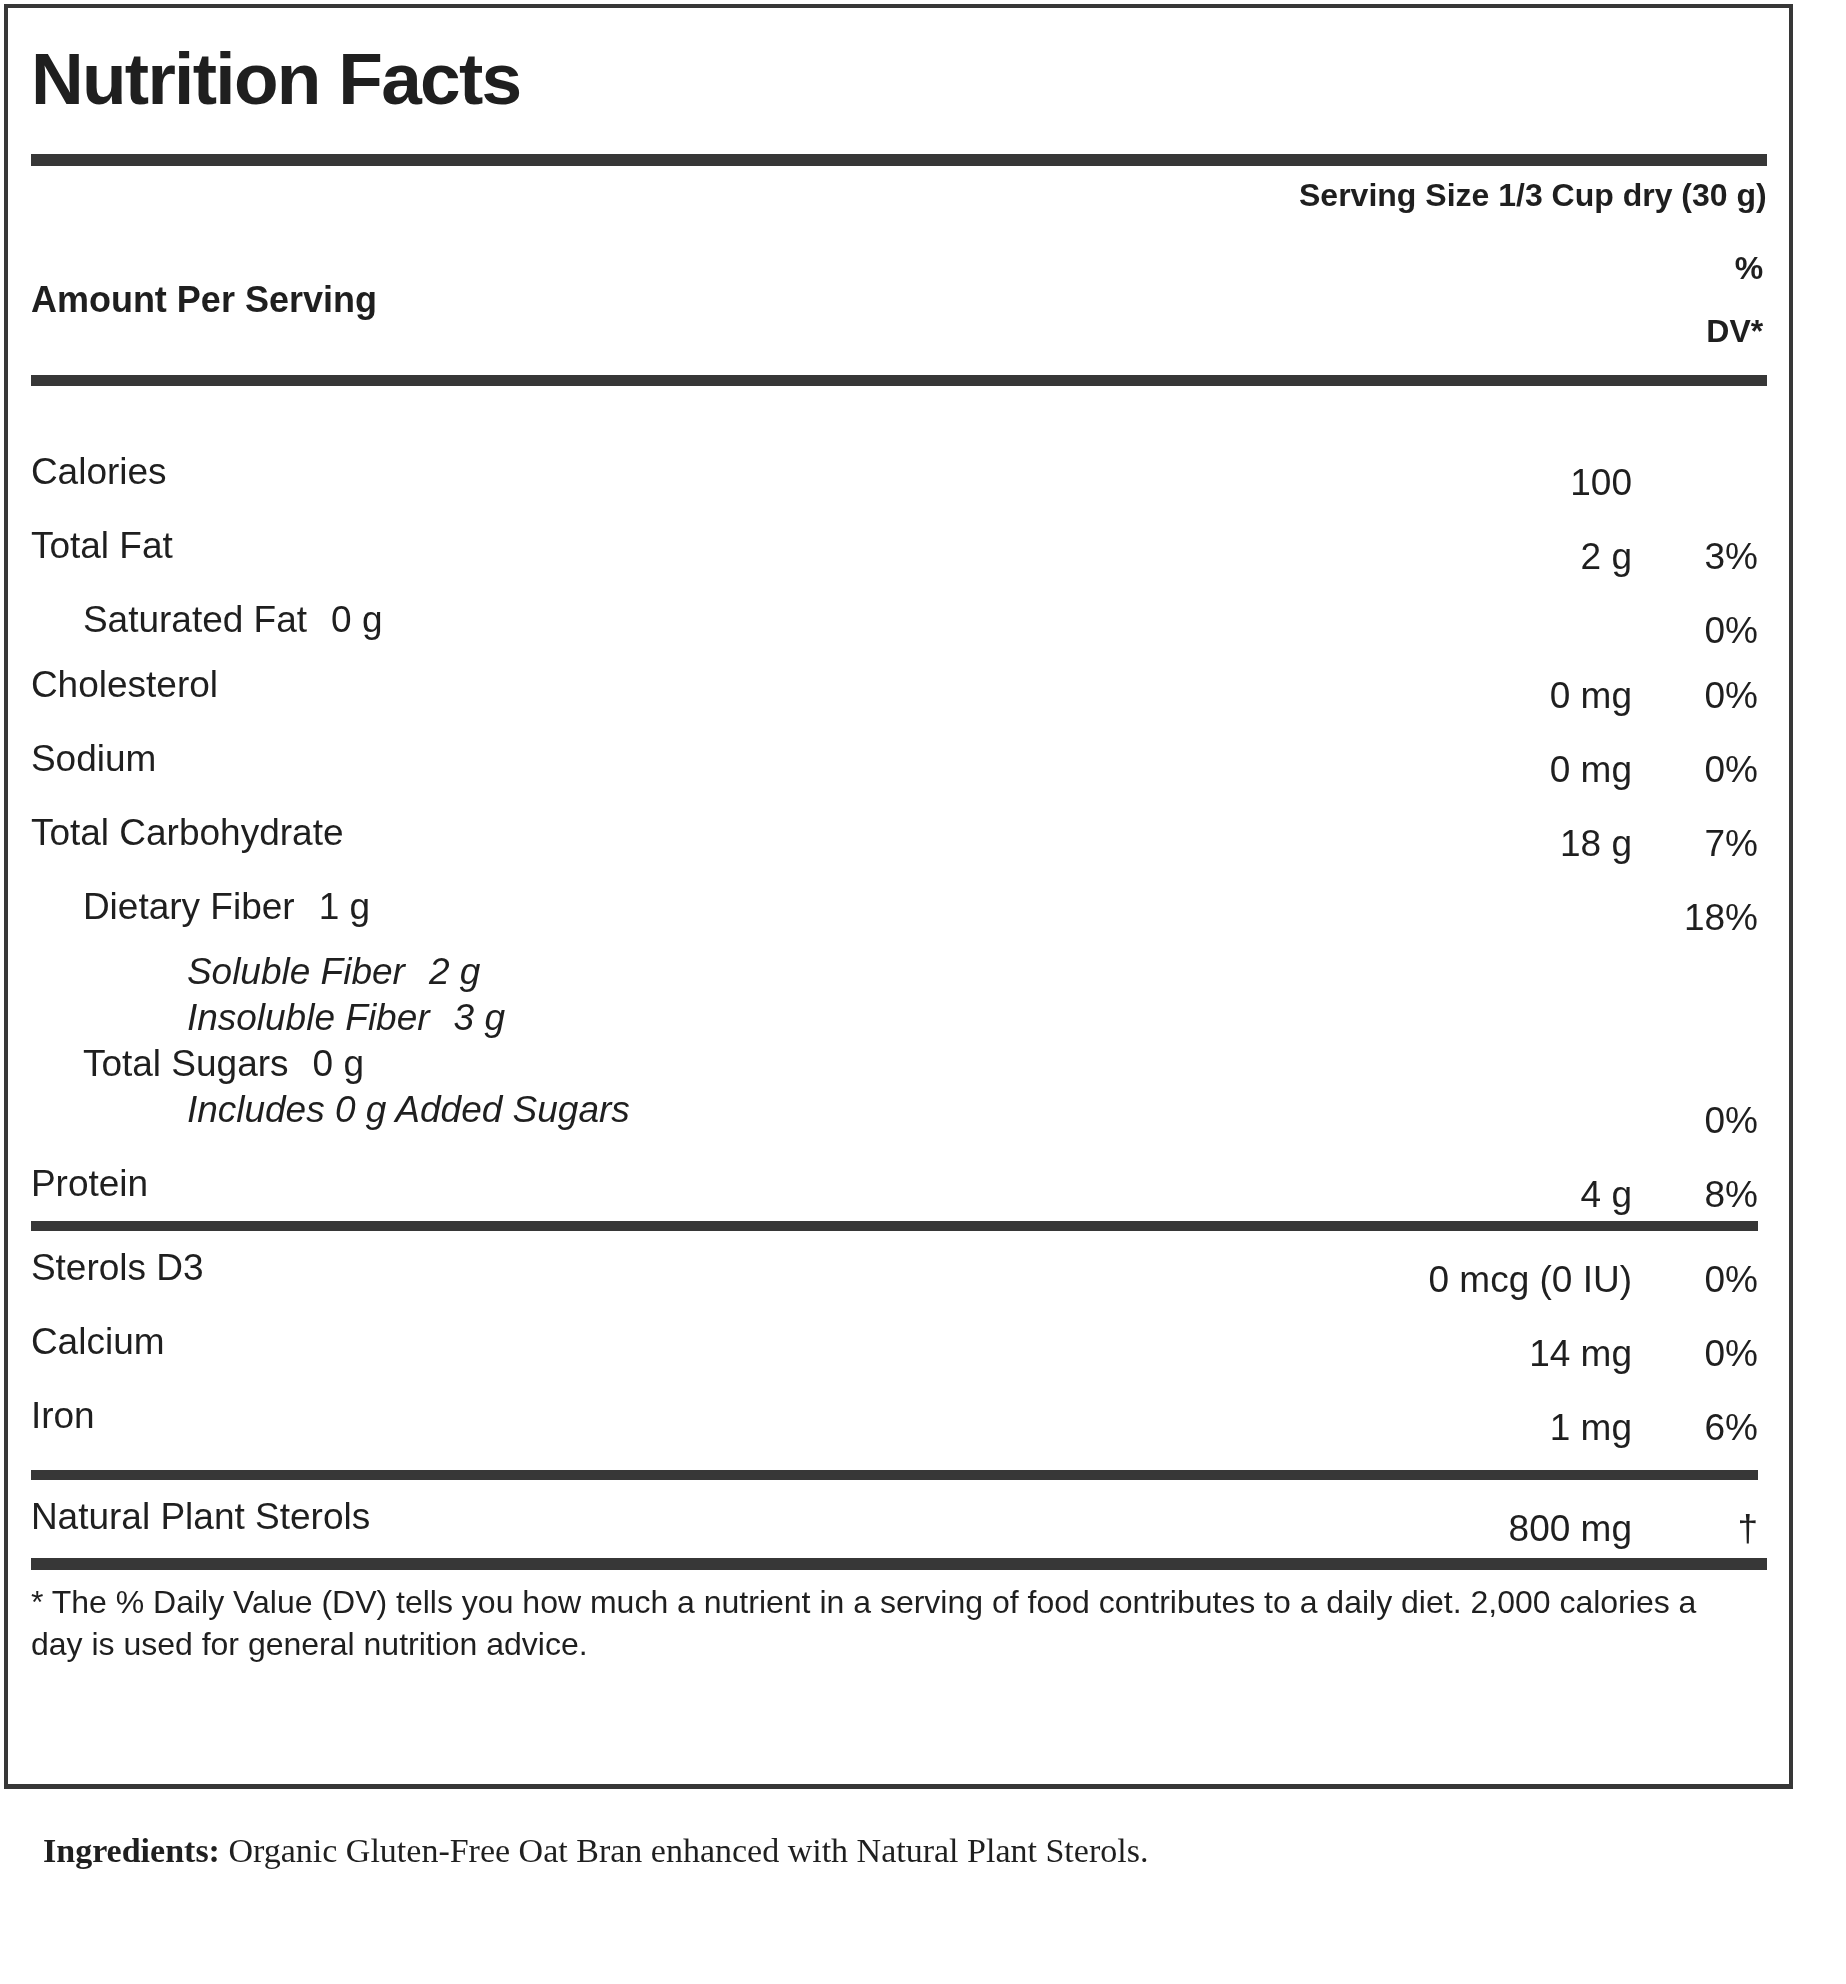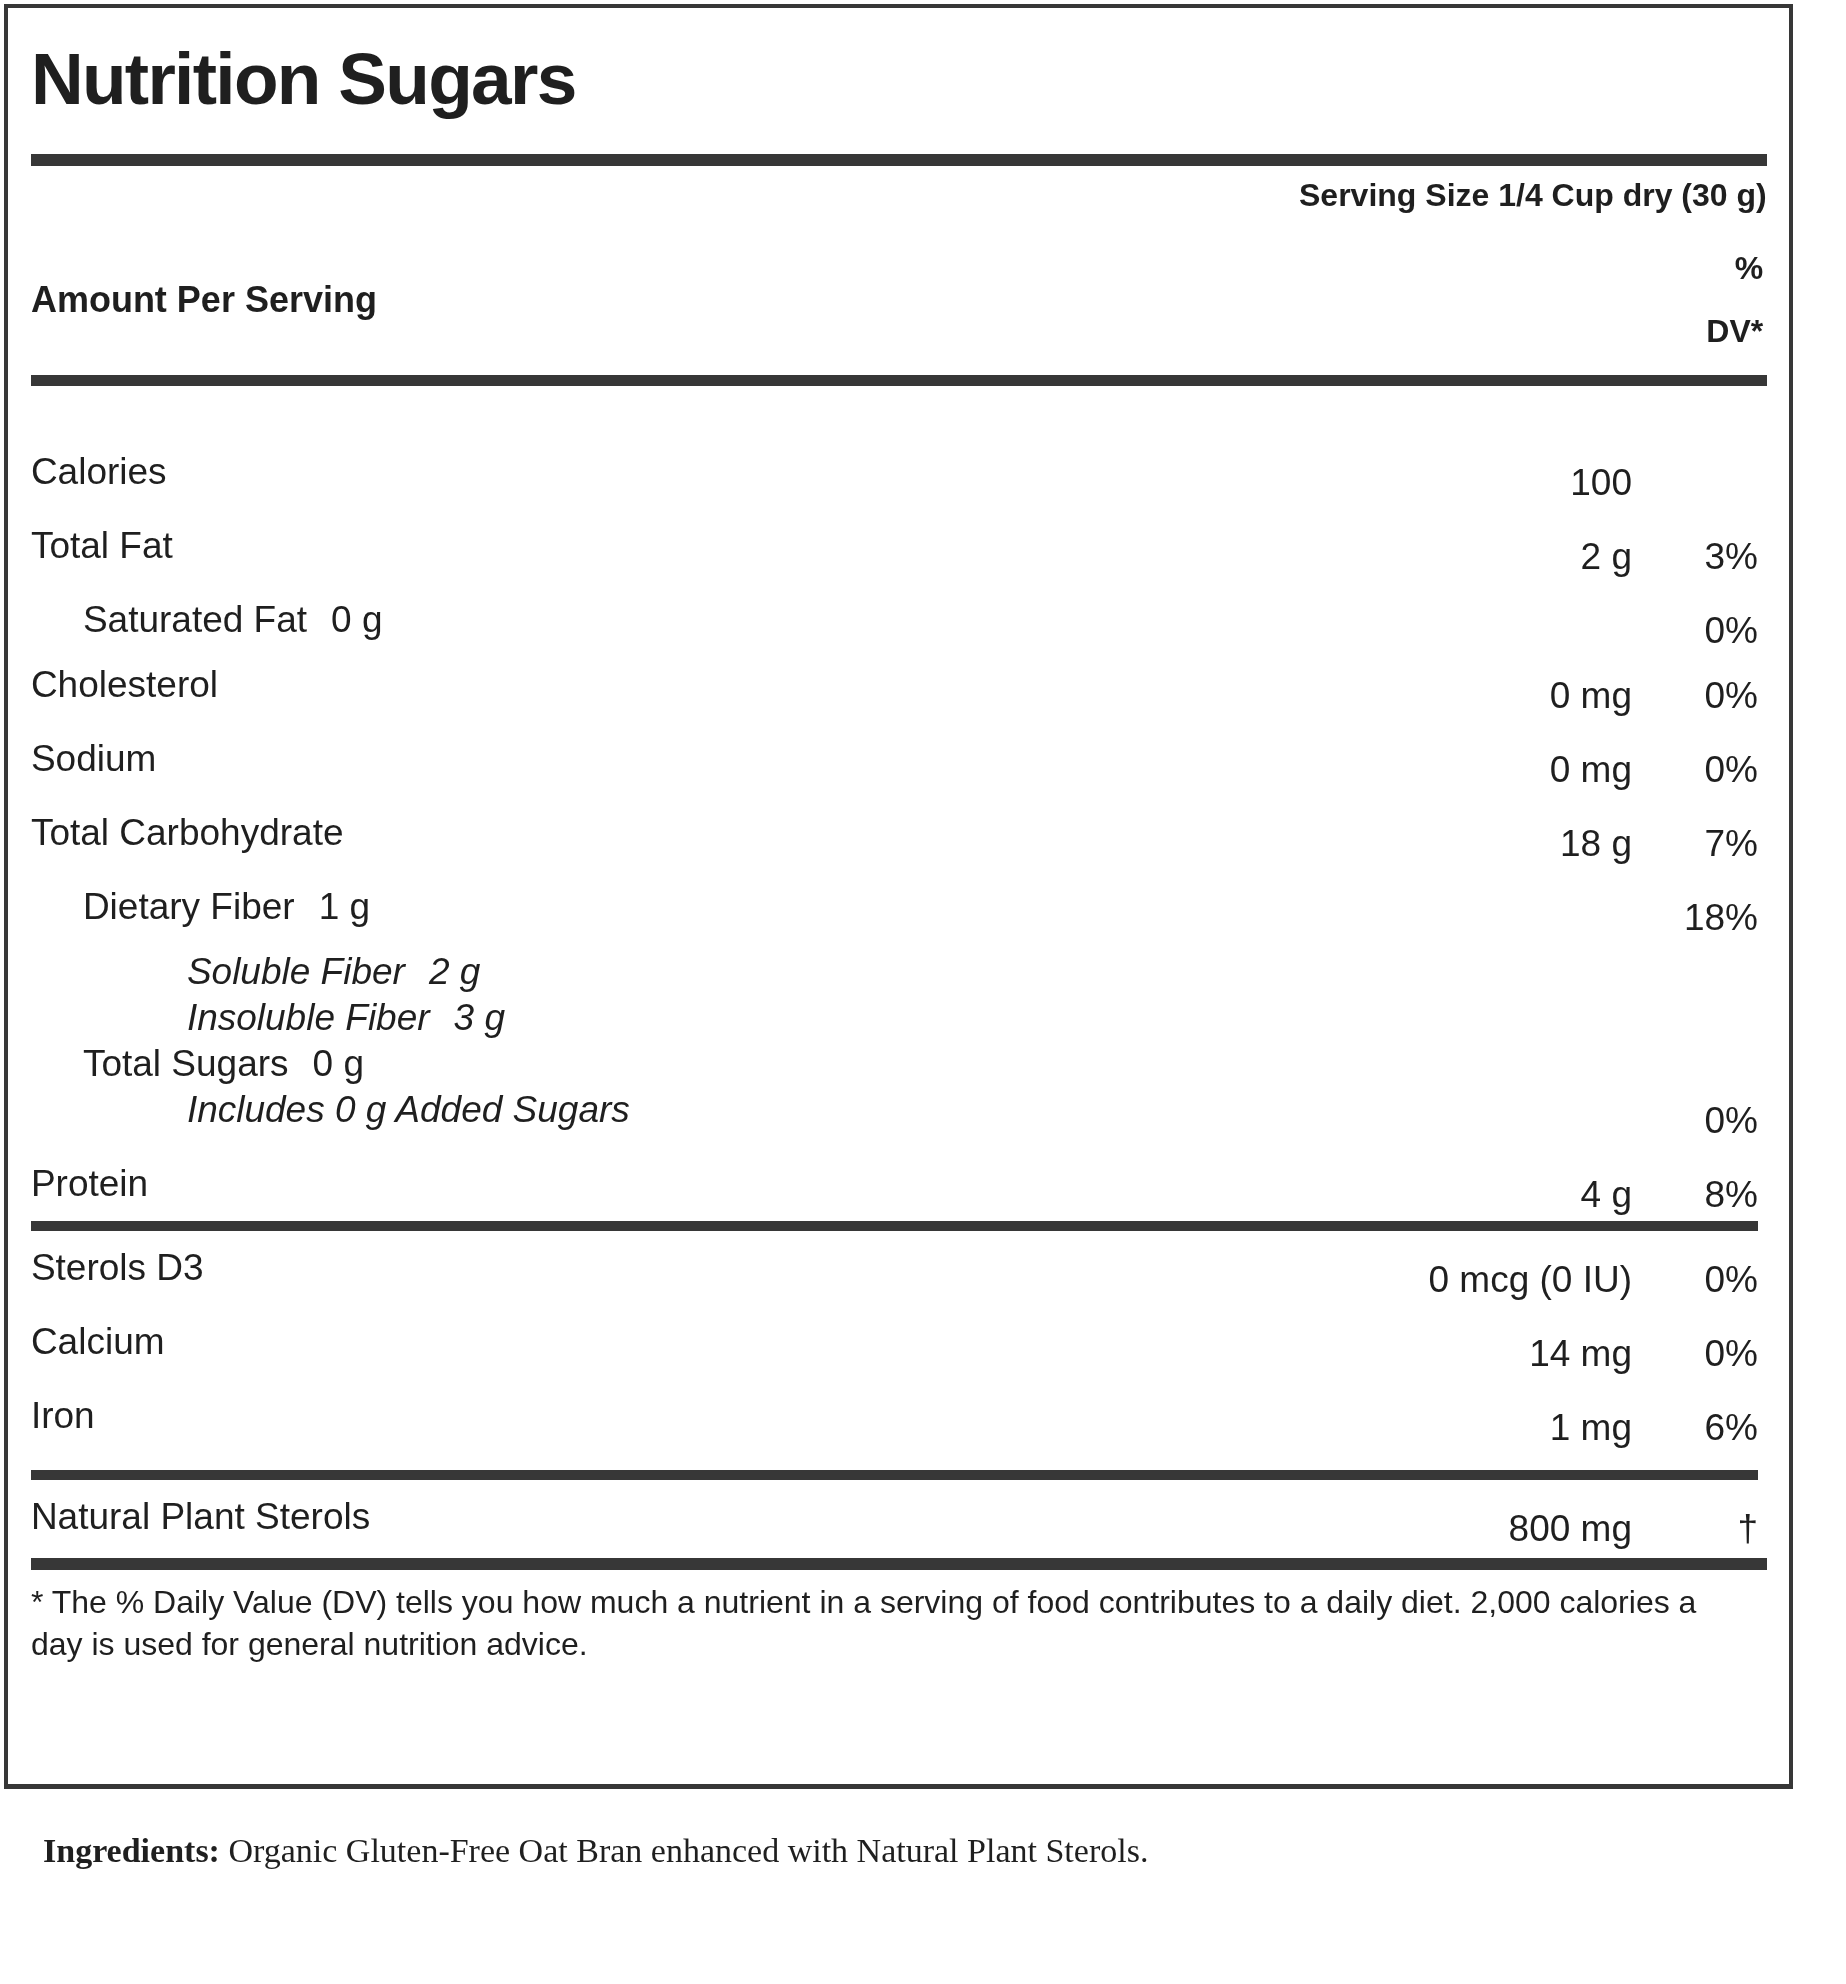--- a/index.html
+++ b/index.html
@@ -115,25 +115,25 @@
     line-height: 42px;
     padding-right: 104px;
     font-family: Liberation Serif, serif;
   }
   .ingredients .ing-label { font-weight: bold; }
 </style>
 </head>
 <body>
 
 <section class="label-box">
-  <h1 class="panel-title">Nutrition Sugars</h1>
+  <h1 class="panel-title">Nutrition Facts</h1>
 
   <div class="bar thick under-title"></div>
 
-  <div class="serving-line">Serving Size 1/4 Cup dry (30 g)</div>
+  <div class="serving-line">Serving Size 1/3 Cup dry (30 g)</div>
 
   <div class="hdr-row">
     <span class="hdr-aps">Amount Per Serving</span>
     <span class="hdr-dv">
       <span>%</span>
       <span>DV*</span>
     </span>
   </div>
 
   <div class="bar thick under-header"></div>

